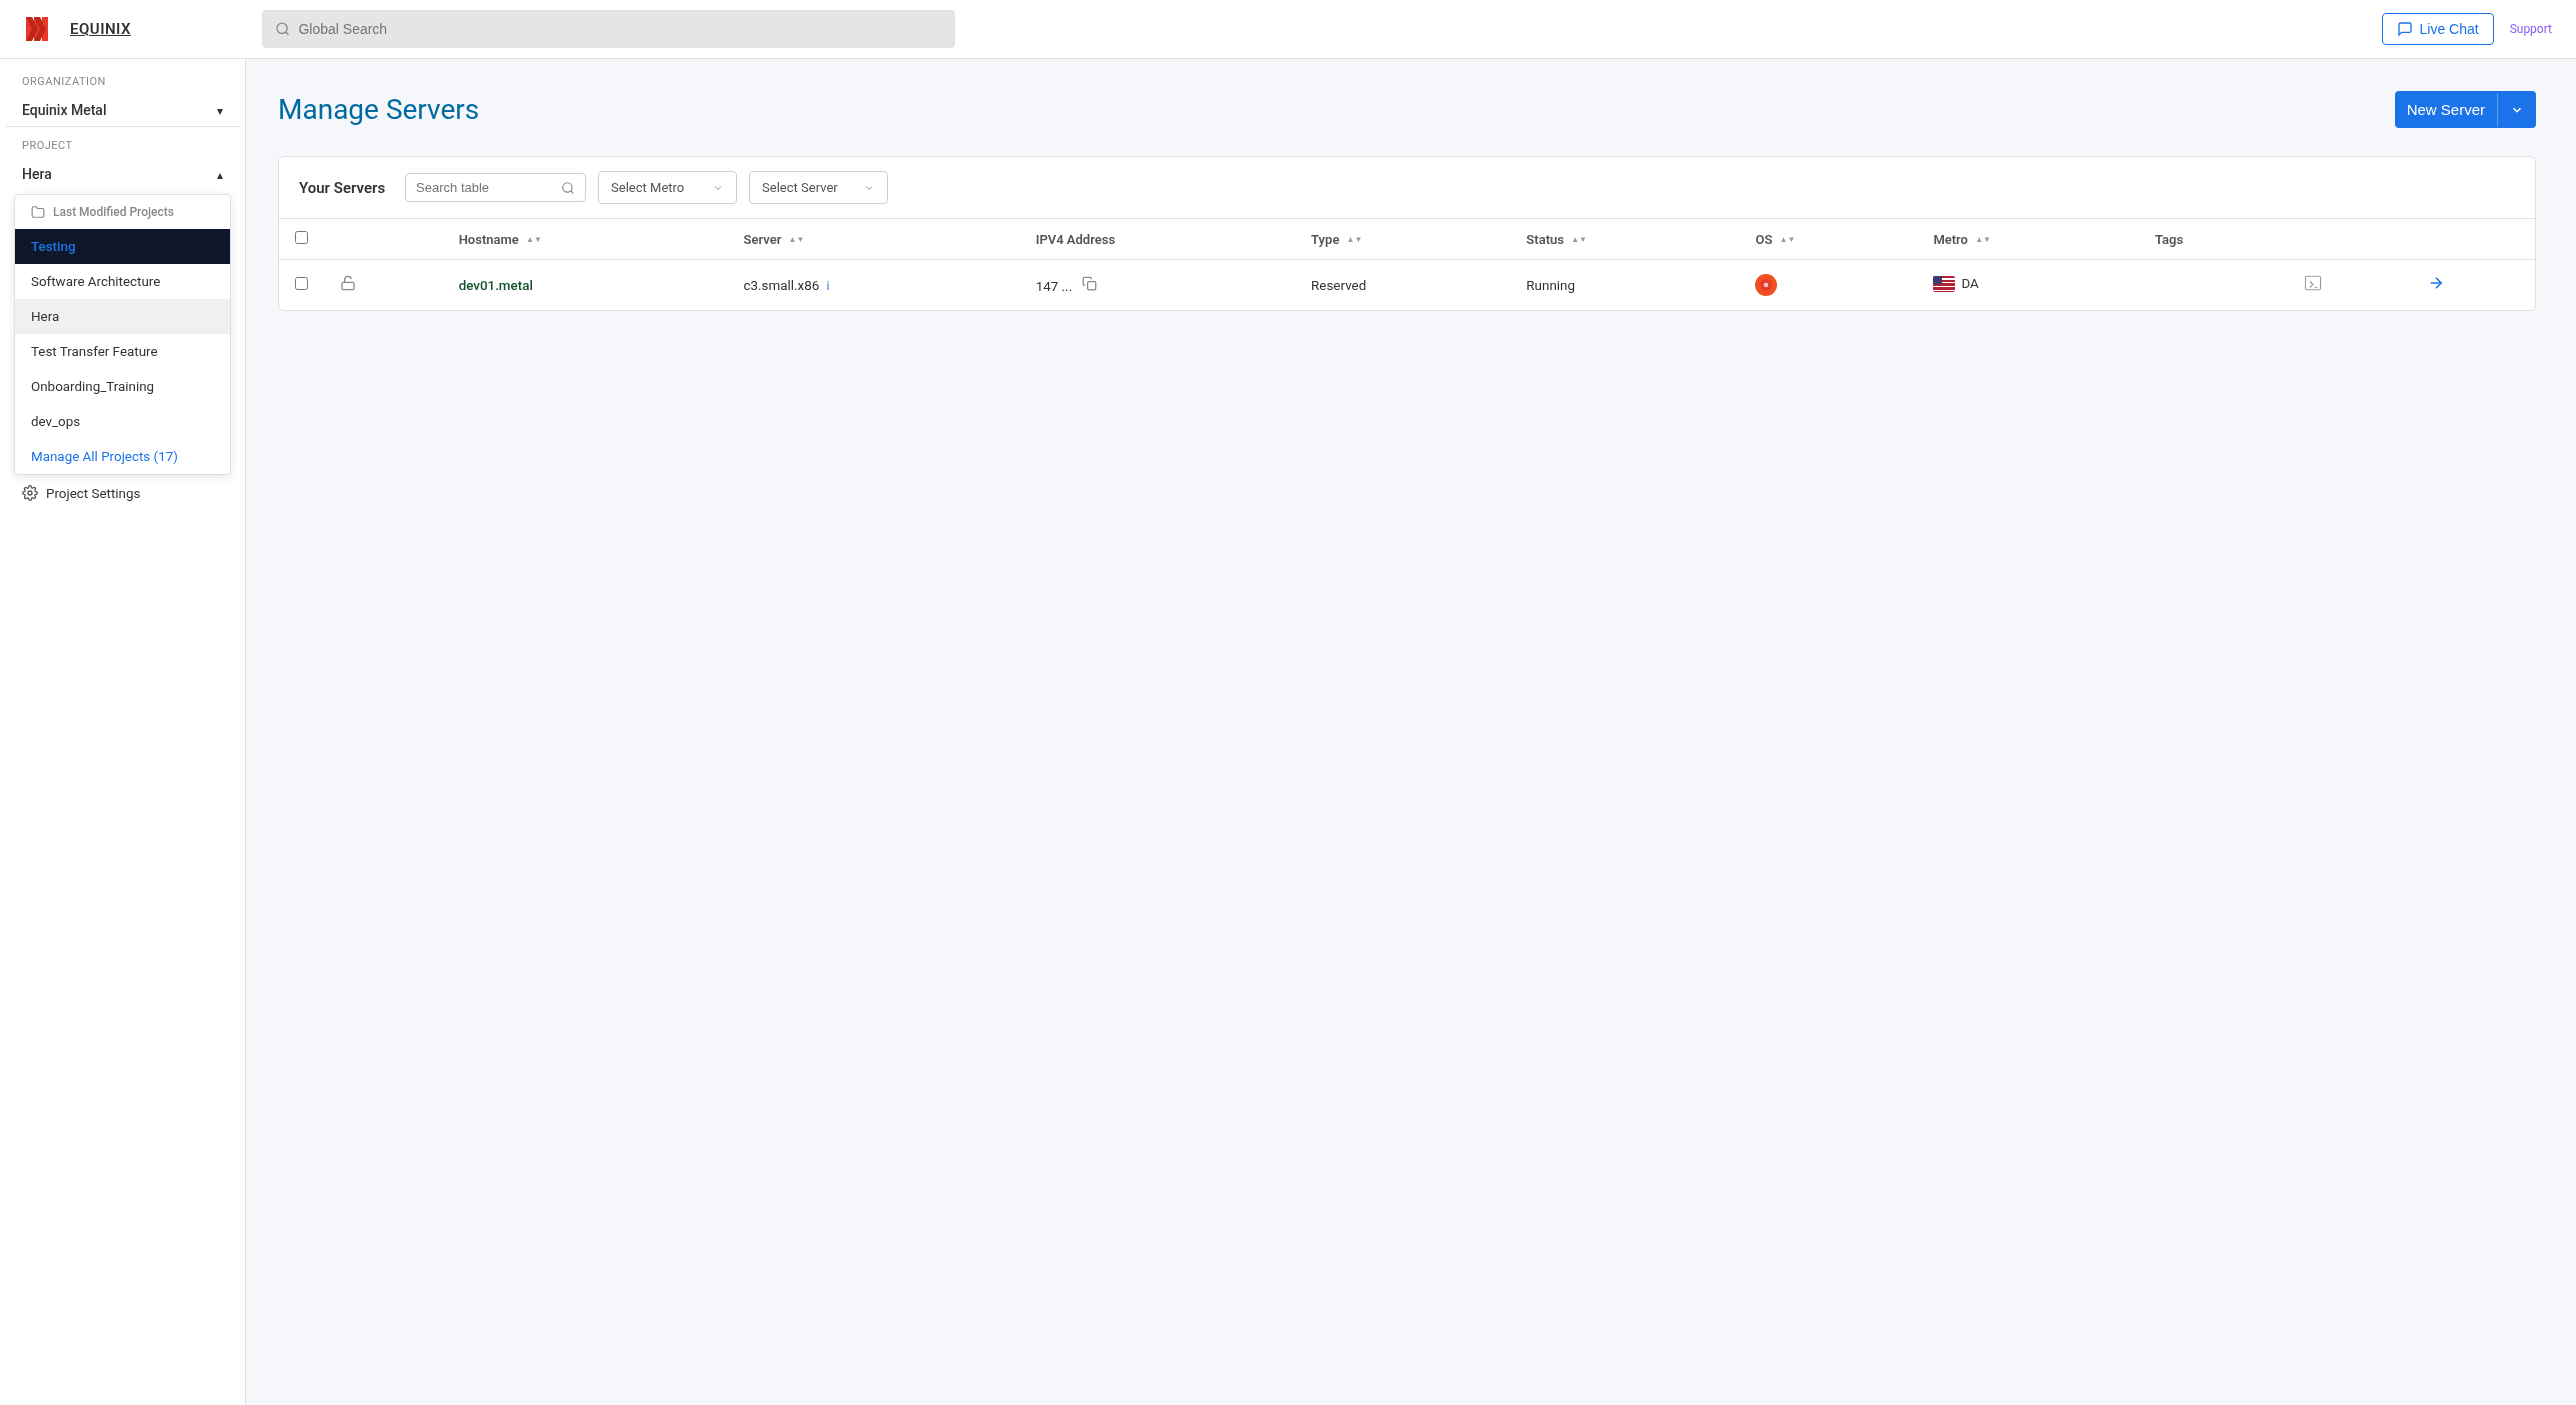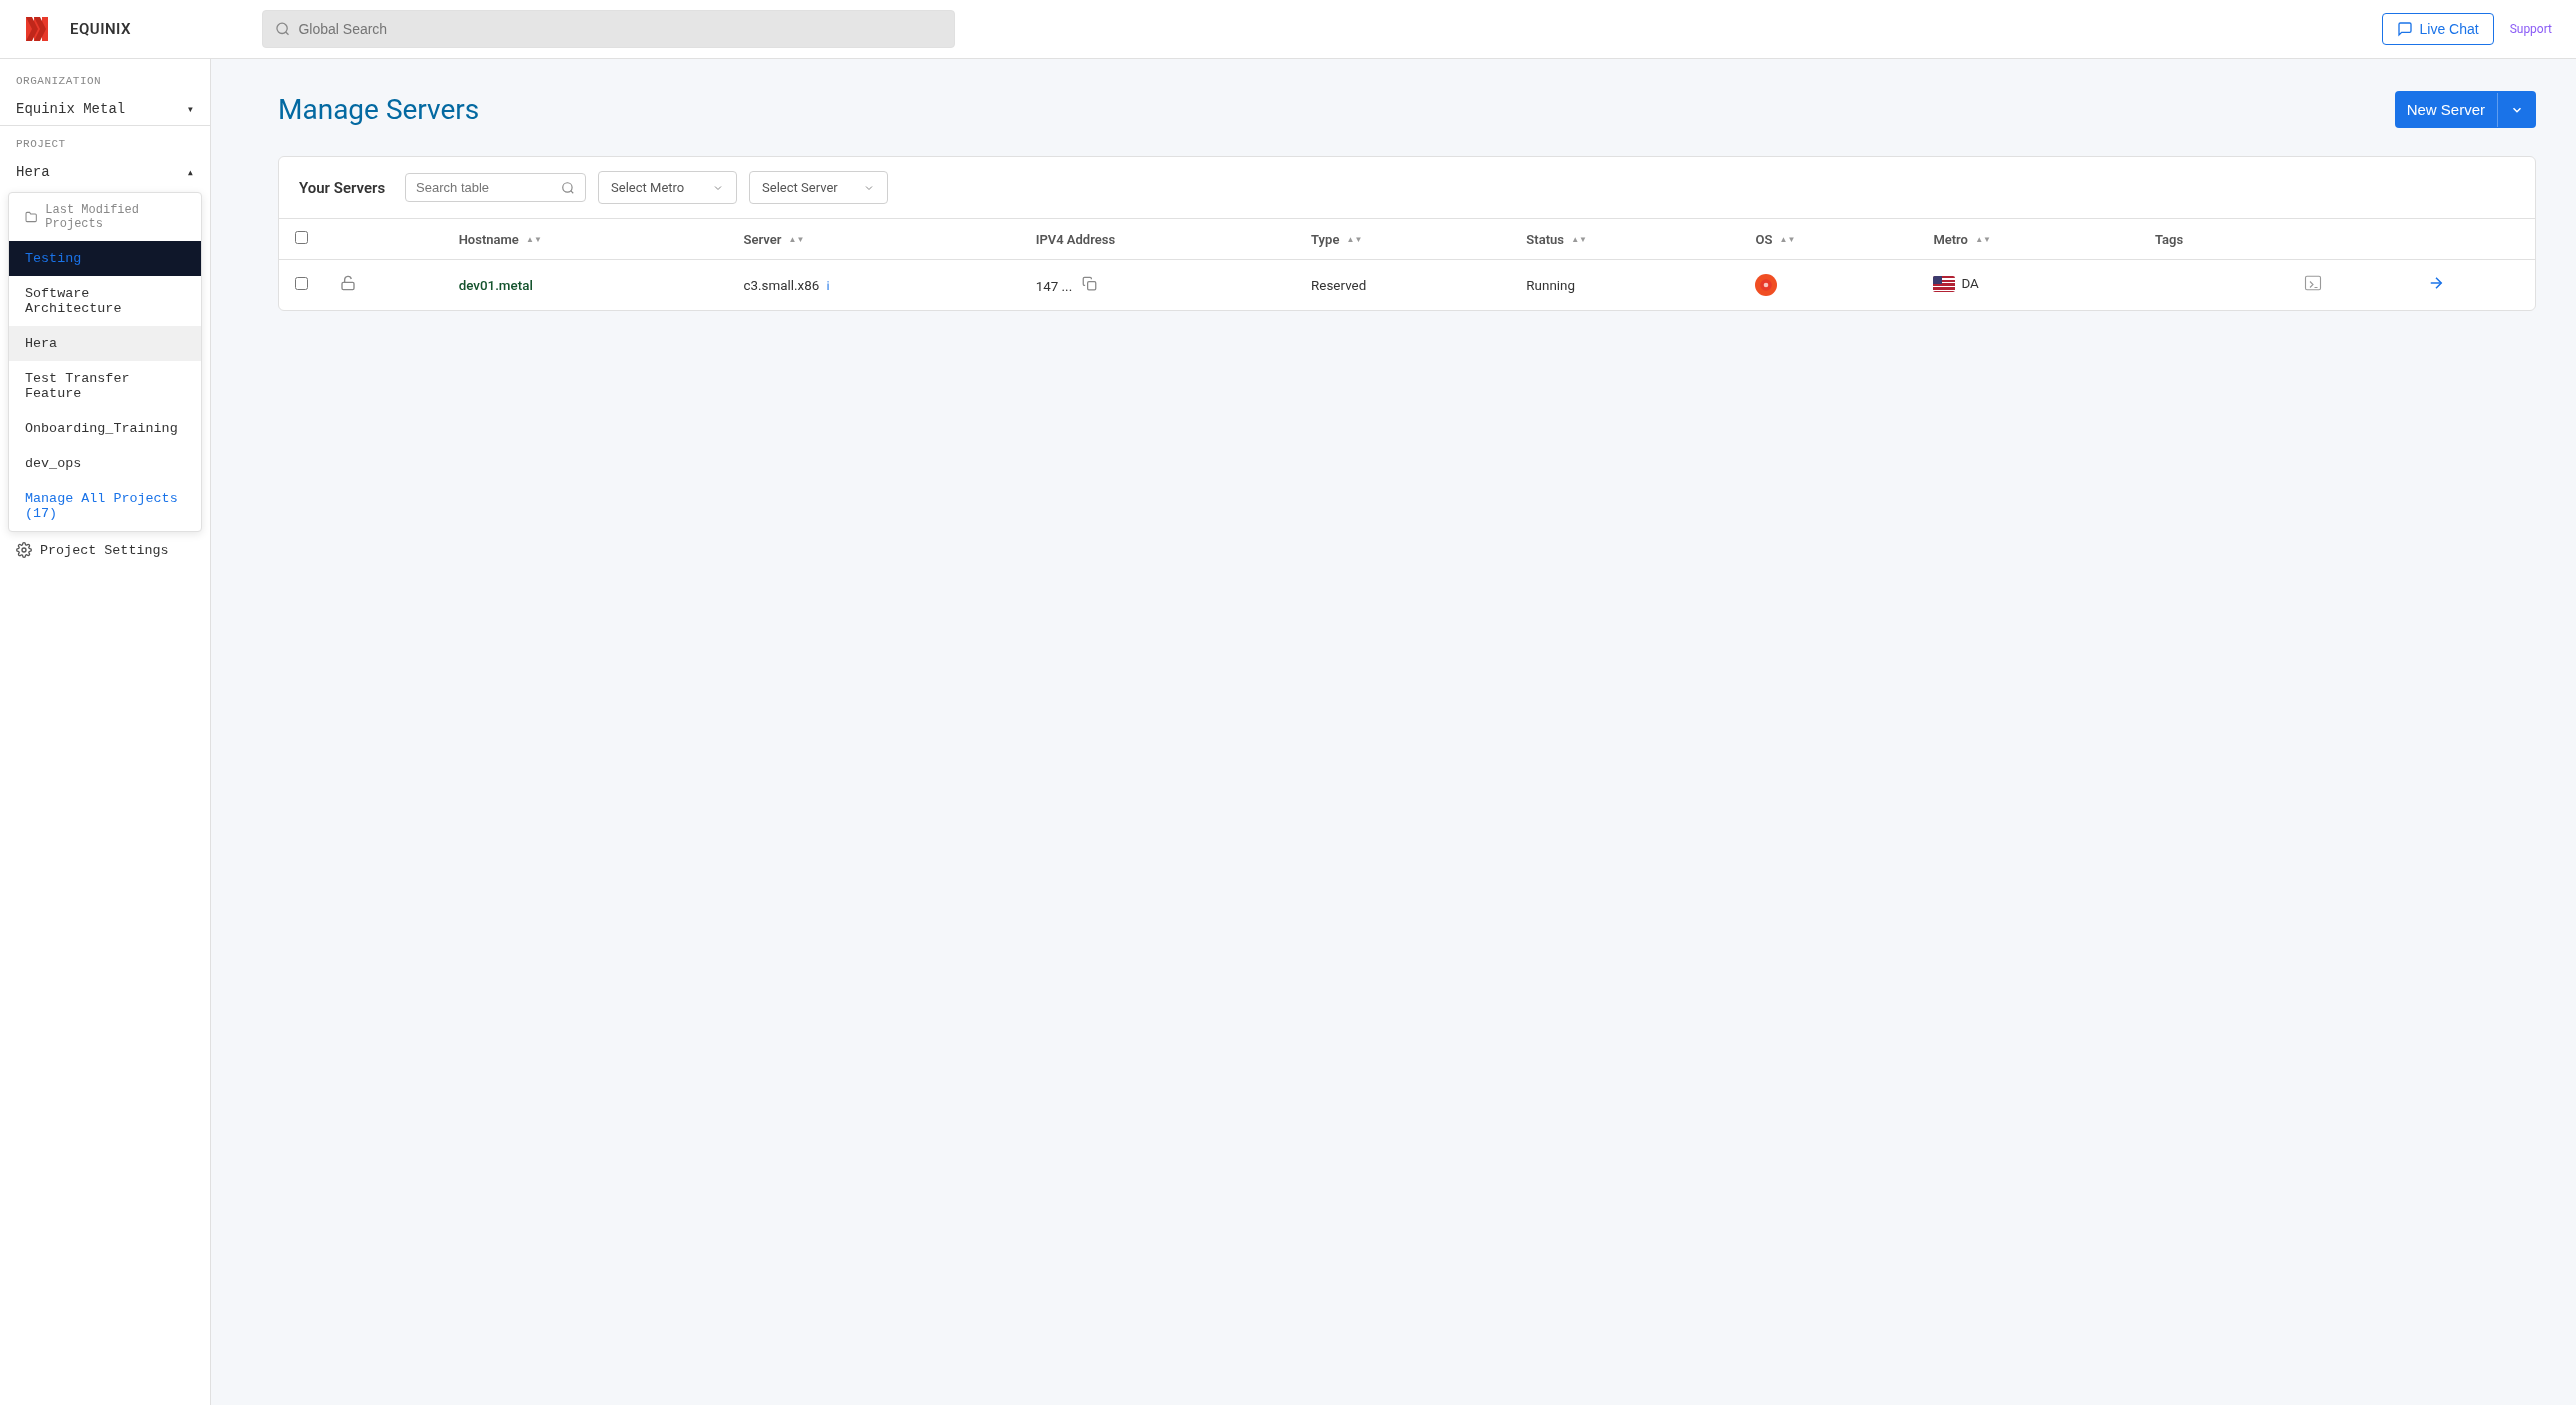--- a/index.html
+++ b/index.html
@@ -25,20 +25,21 @@
     }
     .logo-icon {
       width: 36px;
       height: 36px;
     }
     .logo-text {
       font-size: 15px;
       font-weight: 600;
       color: #333;
       letter-spacing: 0.5px;
+      text-decoration: underline;
     }
     .search-area {
       flex: 1;
       display: flex;
       align-items: center;
       background: #e5e5e5;
       border: 1px solid #e0e0e0;
       border-radius: 4px;
       padding: 0 12px;
       height: 38px;
@@ -81,31 +82,30 @@
 
     
     .layout {
       display: flex;
       margin-top: 59px;
       min-height: calc(100vh - 59px);
     }
 
     
     .sidebar {
-      width: 211px;
+      width: 246px;
       background: #fff;
       border-right: 1px solid #e0e0e0;
       flex-shrink: 0;
-      padding: 16px 0;
+      padding: 16px 6px;
       position: fixed;
       top: 59px;
       left: 0;
       bottom: 0;
       overflow-y: auto;
-      font-family: Liberation Mono, monospace;
     }
     .org-label {
       font-size: 11px;
       color: #888;
       text-transform: uppercase;
       letter-spacing: 0.5px;
       margin-bottom: 6px;
       padding: 0 16px;
     }
     .org-select {

